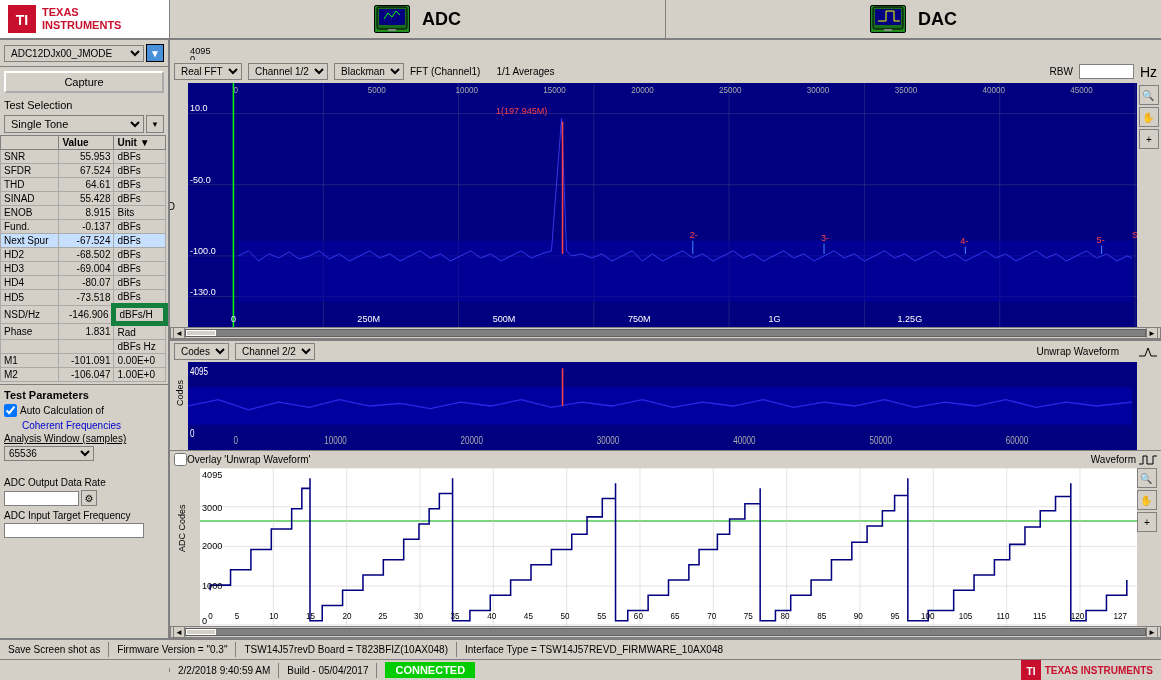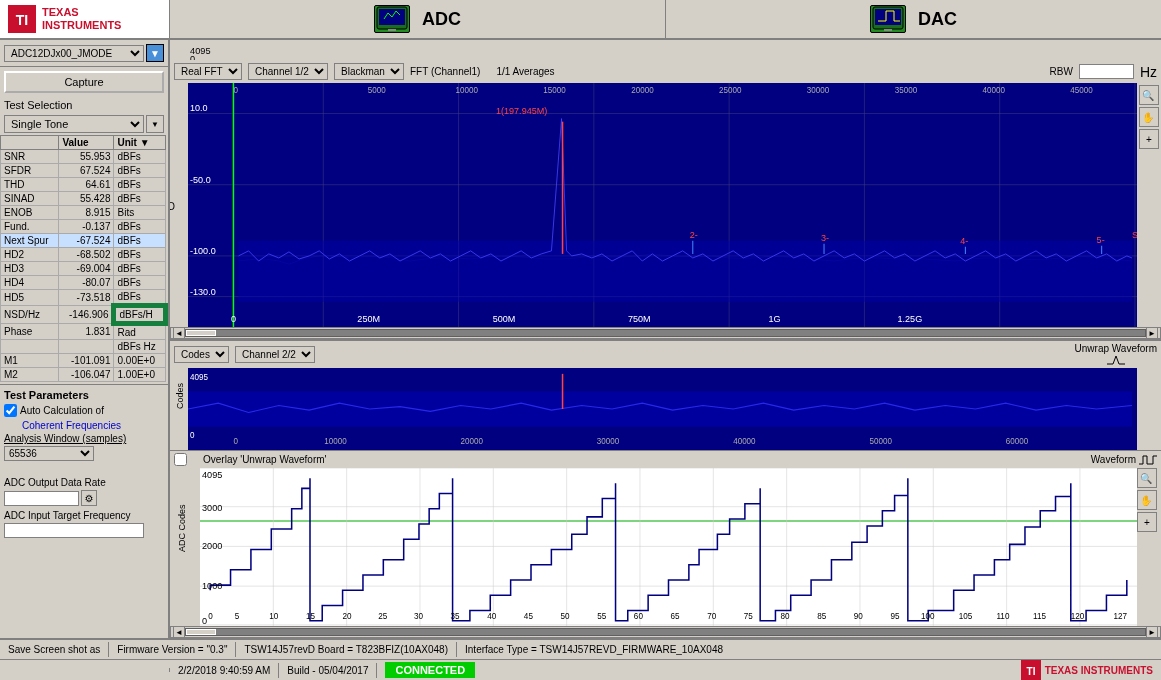--- a/index.html
+++ b/index.html
@@ -638,21 +638,21 @@
 
       <div id="dac-chart-area" style="height:110px;display:flex;flex-direction:column;border-bottom:1px solid #808080;">
 
         <div id="dac-chart-controls" style="display:flex;align-items:center;padding:2px 4px;gap:6px;background:#d4d0c8;">
           <select class="ctrl-select">
             <option>Codes</option>
           </select>
           <select class="ctrl-select">
             <option>Channel 2/2</option>
           </select>
-          <span style="margin-left:auto;font-size:10px;display:flex;align-items:center;gap:0;flex-direction:column;">
+          <span style="margin-left:auto;font-size:10px;display:flex;align-items:center;gap:20px;">
             <span>Unwrap Waveform</span>
             <svg width="18" height="12" viewBox="0 0 18 12">
               <polyline points="0,10 6,10 9,2 12,10 18,10" fill="none" stroke="#000" stroke-width="1"></polyline>
             </svg>
           </span>
         </div>
 
         <div style="flex:1;display:flex;">
           <div style="width:18px;display:flex;align-items:center;justify-content:center;">
             <svg width="18" height="60" viewBox="0 0 18 60">
@@ -681,21 +681,21 @@
               <text x="2" y="60" fill="#fff" font-size="8">0</text>
             </svg>
           </div>
           <div style="width:24px;"></div>
         </div>
       </div>
 
       <div id="waveform-area" style="flex:1;display:flex;flex-direction:column;">
 
         <div id="waveform-controls" style="display:flex;align-items:center;padding:2px 4px;background:#d4d0c8;justify-content:space-between;">
-          <div style="display:flex;align-items:center;gap:16px;justify-content:center;">
+          <div style="display:flex;align-items:center;gap:0;justify-content:center;">
             <input type="checkbox" style="">
             <span style="font-size:10px;">Overlay 'Unwrap Waveform'</span>
           </div>
           <div style="display:flex;align-items:center;gap:3px;">
             <span style="font-size:10px;">Waveform</span>
             <svg width="18" height="12" viewBox="0 0 18 12">
               <polyline points="0,10 4,10 4,2 8,2 8,10 14,10 14,2 18,2" fill="none" stroke="#000" stroke-width="1"></polyline>
             </svg>
           </div>
         </div>

